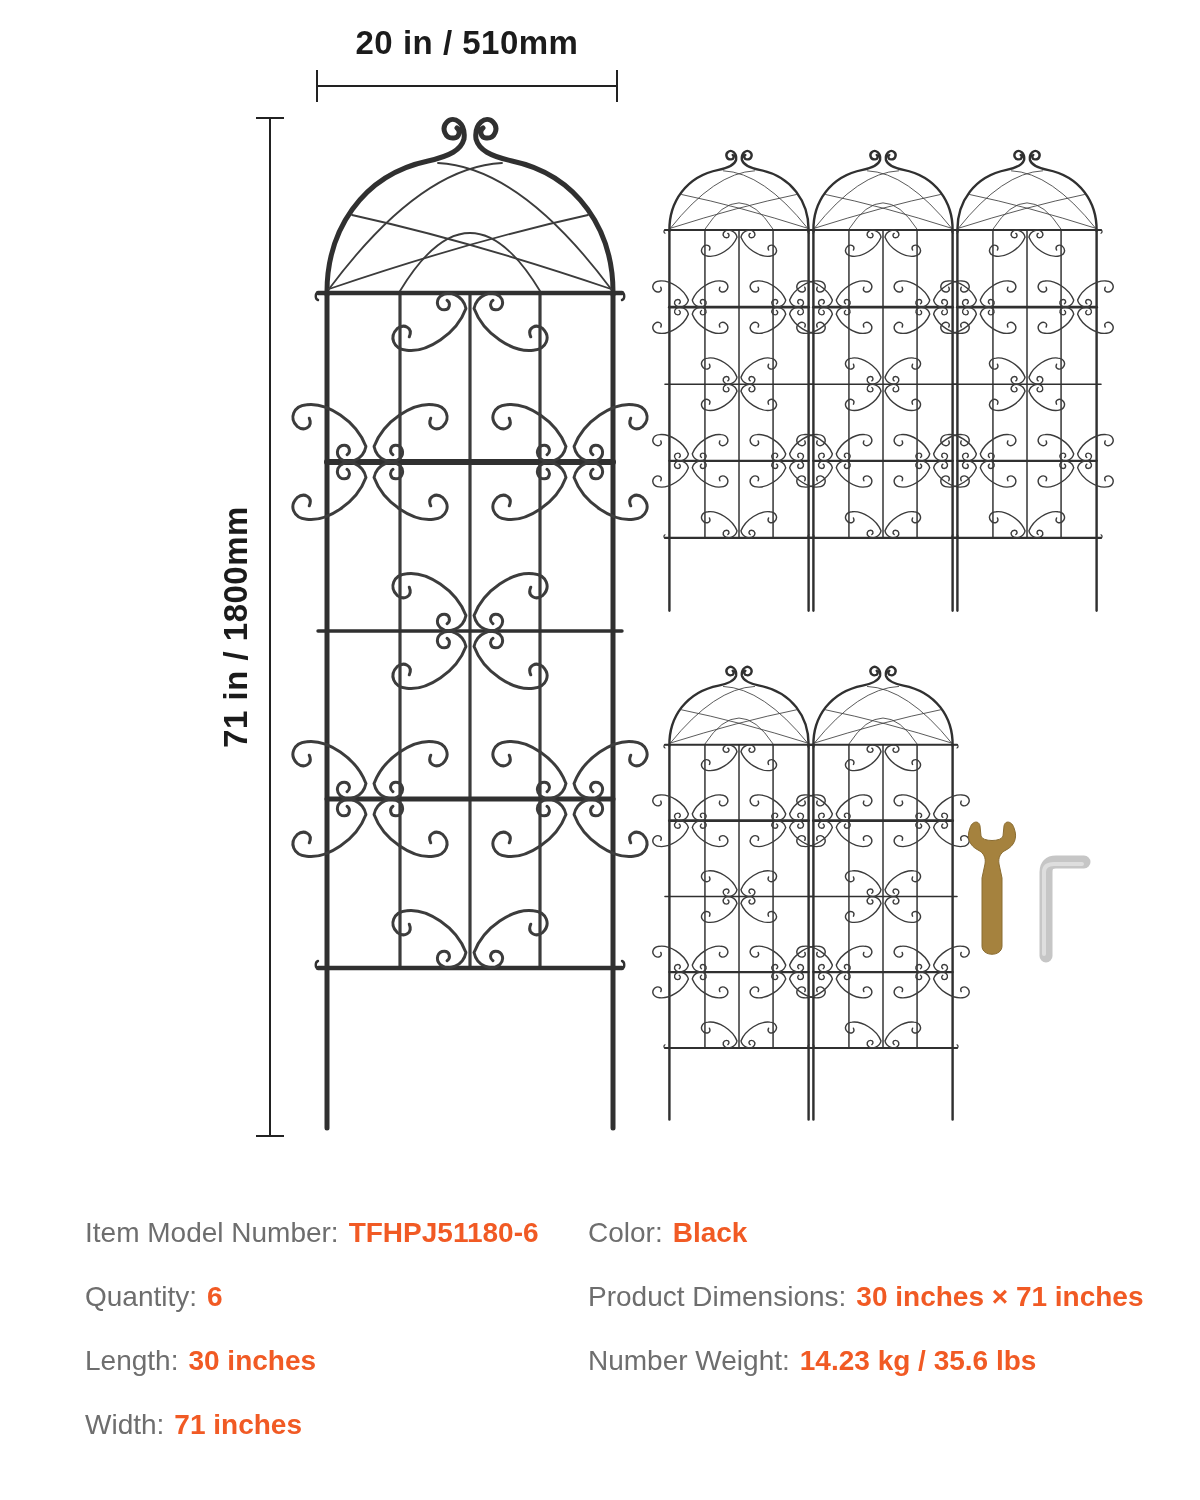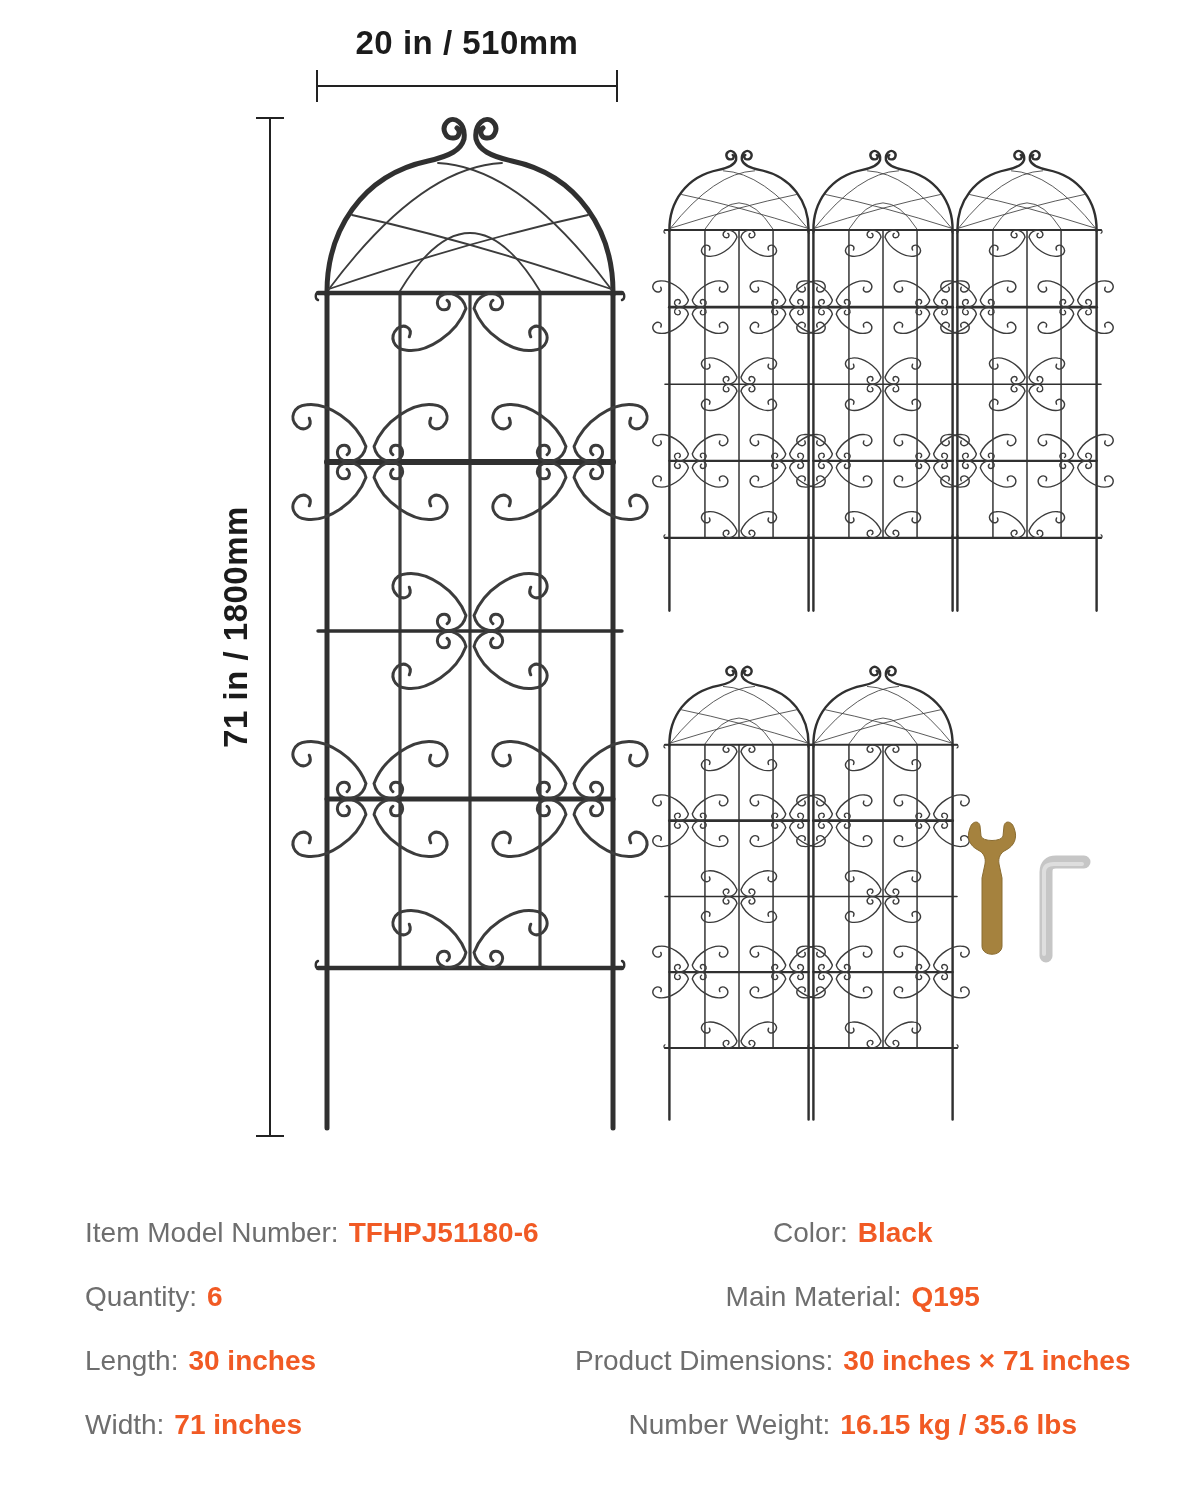--- a/index.html
+++ b/index.html
@@ -13,21 +13,21 @@
     letter-spacing:.5px;text-align:center;white-space:nowrap;
   }
   .dim-top{left:317px;top:24px;width:300px;}
   .dim-left{left:77px;top:607px;width:320px;height:40px;transform:rotate(-90deg);}
   .spec-card{
     position:absolute;left:25px;top:1176px;width:1152px;height:302px;
     background:#ffffff;border-radius:30px;
   }
   .spec-col{position:absolute;top:1216px;display:flex;flex-direction:column;}
   .spec-col.left{left:85px;}
-  .spec-col.right{left:575px;text-align:center;}
+  .spec-col.right{left:588px;}
   .spec-row{height:34px;line-height:34px;margin-bottom:30px;font-size:28px;white-space:nowrap;}
   .spec-label{color:#6e6e6e;}
   .spec-value{color:#F15A24;font-weight:700;margin-left:10px;}
 </style>
 </head>
 <body>
 
 <div class="stage">
 
   <svg class="illustration" width="1200" height="1170" viewBox="0 0 1200 1170">
@@ -152,23 +152,20 @@
     <div class="spec-row">
       <span class="spec-label">Width:</span><span class="spec-value">71 inches</span>
     </div>
   </div>
 
   <div class="spec-col right">
     <div class="spec-row">
       <span class="spec-label">Color:</span><span class="spec-value">Black</span>
     </div>
     <div class="spec-row">
-      <span class="spec-label">Main Material:</span><span class="spec-value">Q195</span>
-    </div>
-    <div class="spec-row">
       <span class="spec-label">Product Dimensions:</span><span class="spec-value">30 inches × 71 inches</span>
     </div>
     <div class="spec-row">
-      <span class="spec-label">Number Weight:</span><span class="spec-value">16.15 kg / 35.6 lbs</span>
+      <span class="spec-label">Number Weight:</span><span class="spec-value">14.23 kg / 35.6 lbs</span>
     </div>
   </div>
 
 </div>
 
 </body></html>

